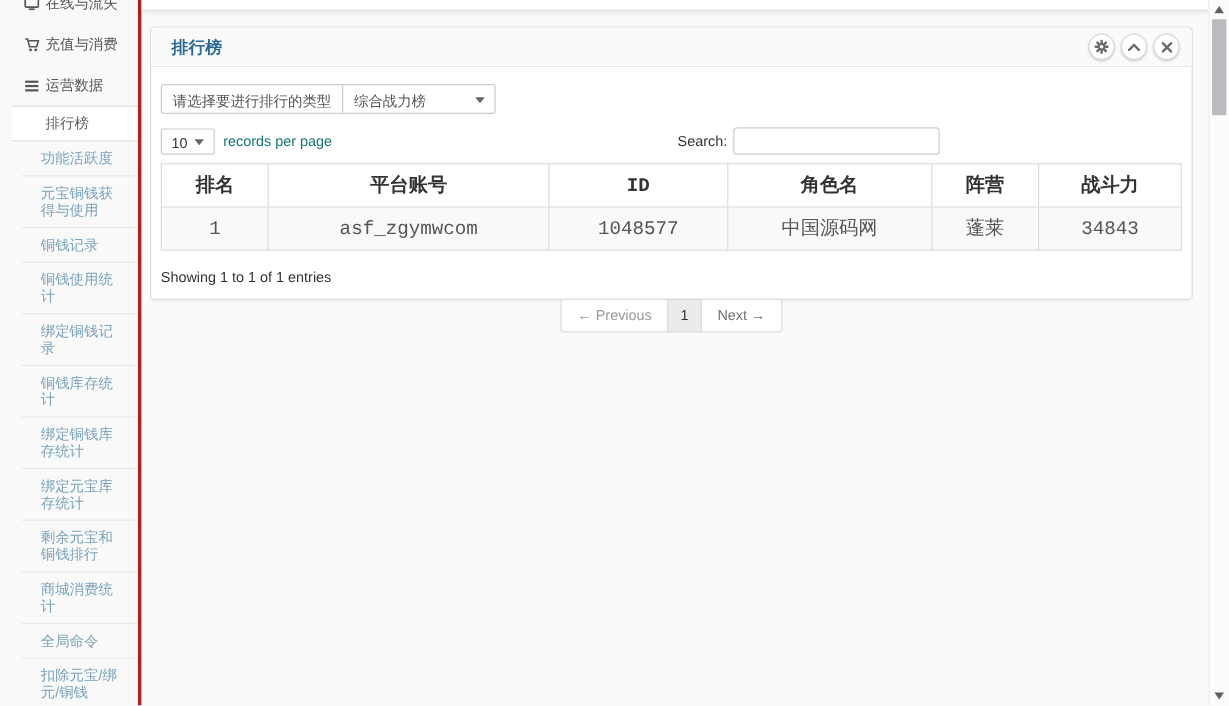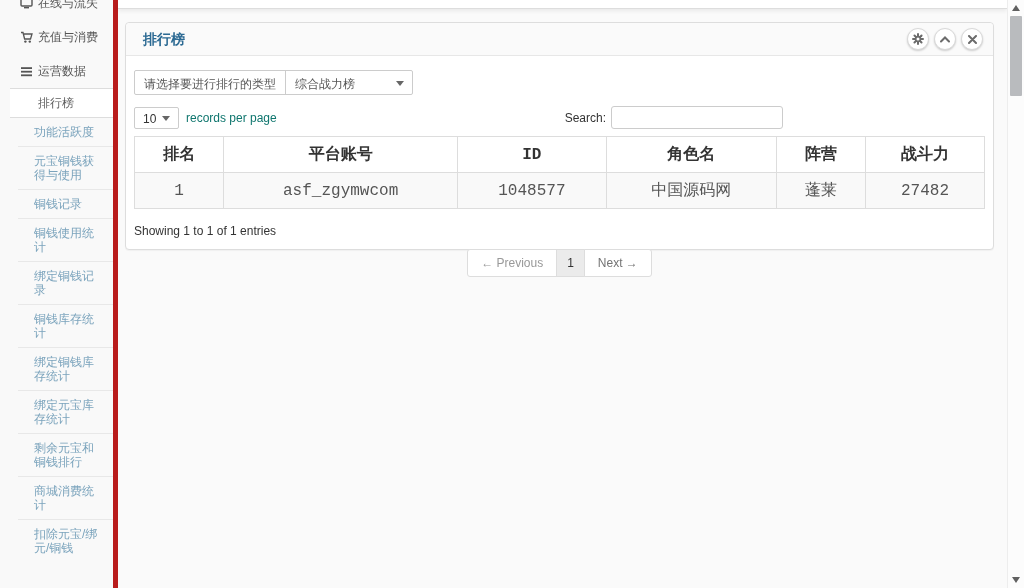--- a/index.html
+++ b/index.html
@@ -5,21 +5,21 @@
   * { margin:0; padding:0; box-sizing:border-box; }
   html,body { width:1024px; height:588px; overflow:hidden; }
   body {
     font-family:"Liberation Sans","DejaVu Sans",sans-serif;
     background:#fafafa; position:relative; font-size:12px; color:#555;
   }
 
   
   .sidebar {
     position:absolute; left:0; top:0; width:118px; height:588px;
-    background:#f9f9f9; border-right:5px solid #b91c1c; overflow:hidden;
+    background:#f9f9f9; border-right:3px solid #b91c1c; overflow:hidden;
   }
   .top-items { margin-top:-14px; }
   .top-item {
     height:34px; display:flex; align-items:center; padding-left:20px;
     color:#555; font-size:12px; cursor:pointer; gap:5px; background:#f9f9f9;
   }
   .top-item .ticon { width:13px; height:13px; flex:0 0 auto; display:inline-flex; }
   .sub-list { list-style:none; }
   .sub-list li { margin-left:18px; border-top:1px solid #e8e8e8; }
   .sub-list li a {
@@ -190,20 +190,23 @@
         <a>绑定铜钱库存统计</a>
       </li>
     <li>
         <a>绑定元宝库存统计</a>
       </li>
     <li>
         <a>剩余元宝和铜钱排行</a>
       </li>
     <li>
         <a>商城消费统计</a>
+      </li>
+    <li>
+        <a>全局命令</a>
       </li>
     <li>
         <a>扣除元宝/绑元/铜钱</a>
       </li>
 
   </ul>
 </div>
 
 <div class="main">
   <div class="navbar-strip"></div>
@@ -284,21 +287,21 @@
             <th>战斗力</th>
           </tr>
         </thead>
         <tbody>
           <tr>
             <td>1</td>
             <td>asf_zgymwcom</td>
             <td>1048577</td>
             <td>中国源码网</td>
             <td>蓬莱</td>
-            <td>27482</td>
+            <td>34843</td>
           </tr>
         </tbody>
       </table>
 
       <div class="info-text">Showing 1 to 1 of 1 entries</div>
 
       <div class="pagination-wrap">
         <div class="pagination">
           <button class="page-btn first disabled">← Previous</button>
           <button class="page-btn current">1</button>

